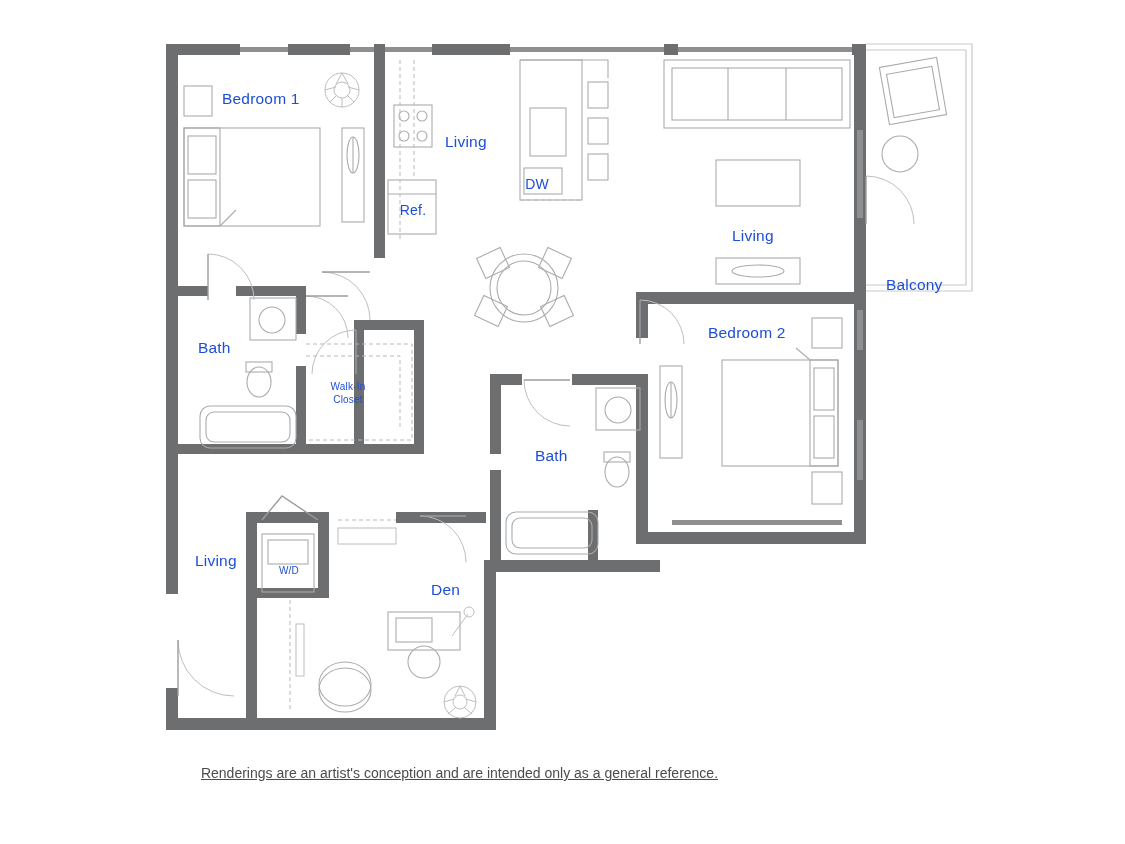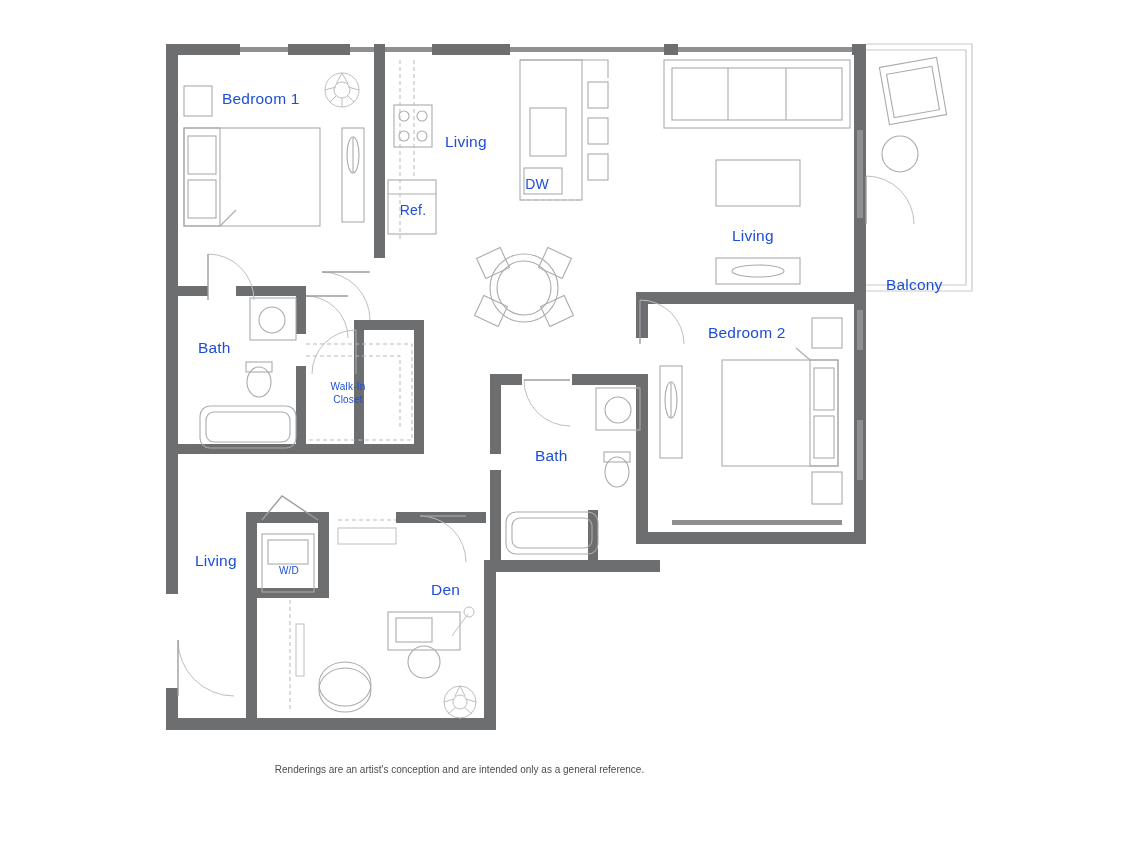--- a/index.html
+++ b/index.html
@@ -80,23 +80,24 @@
   .room-label.tiny {
     font-size: 14px;
     text-align: center;
   }
   .disclaimer {
     position: absolute;
     left: 0;
     top: 762px;
     width: 919px;
     text-align: center;
-    font-size: 10px;
+    font-size: 14px;
     color: #4b4c4e;
     line-height: 1.6;
+    text-decoration: underline;
   }
   .disclaimer div {
     white-space: nowrap;
   }
 </style>
 </head>
 <body>
 
 <div id="stage">
 

